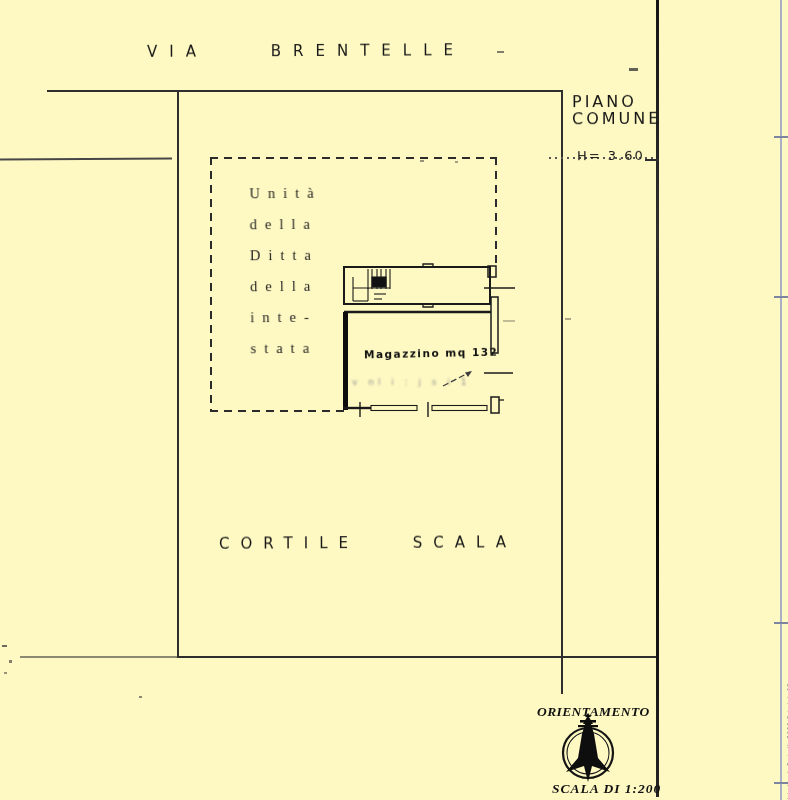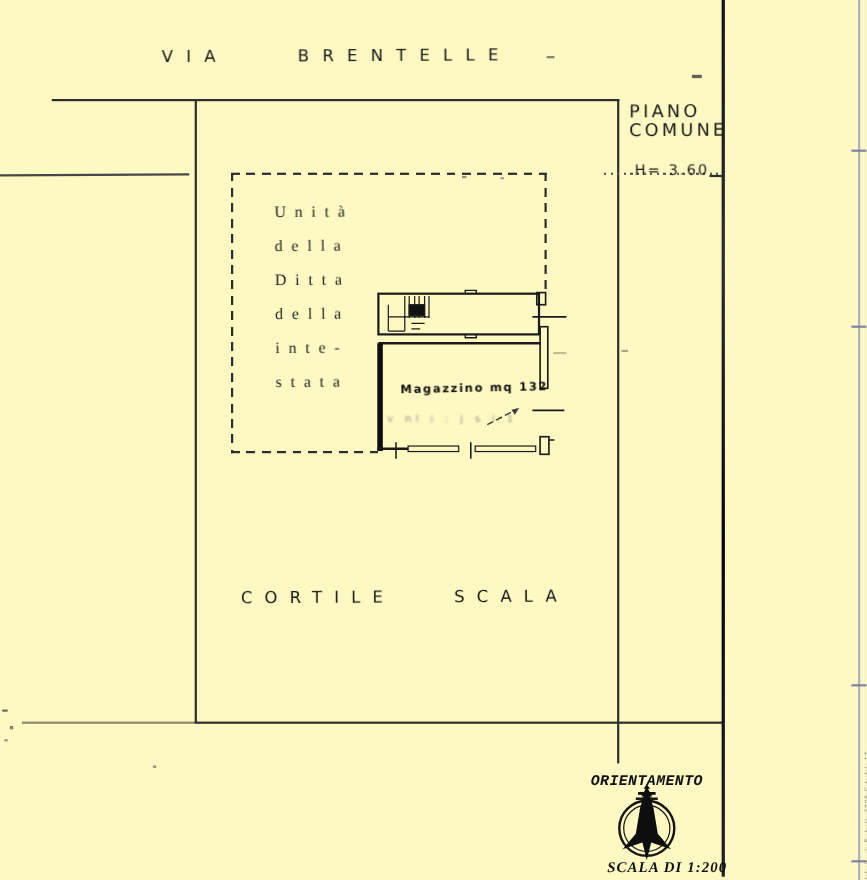--- a/index.html
+++ b/index.html
@@ -23,21 +23,21 @@
          background:repeating-linear-gradient(90deg,#2b2b2b 0 8px,transparent 8px 14px);}
   .dashV{position:absolute;width:2px;
          background:repeating-linear-gradient(180deg,#2b2b2b 0 8px,transparent 8px 14px);}
   .dotH{position:absolute;height:1.6px;
         background:repeating-linear-gradient(90deg,#555 0 2px,transparent 2px 6px);}
   .roomnote{position:absolute;left:364px;top:347px;font-size:10.5px;font-weight:bold;
             letter-spacing:1.5px;color:#101010;filter:blur(.7px);transform:rotate(-1.2deg);
             white-space:nowrap;}
   .faintnote{position:absolute;left:352px;top:377px;font-size:9px;color:#8d8d8d;
              letter-spacing:4px;filter:blur(.8px);white-space:nowrap;}
-  .orient-title{position:absolute;left:537px;top:704px;font-family:Liberation Mono, monospace;
+  .orient-title{position:absolute;left:537px;top:704px;font-family:Liberation Serif, serif;
                 font-style:italic;font-weight:bold;font-size:13.5px;letter-spacing:.4px;
                 color:#111;white-space:nowrap;}
   .scale-note{position:absolute;left:552px;top:781px;font-family:"Liberation Serif",serif;
               font-style:italic;font-weight:bold;font-size:13.5px;letter-spacing:1px;
               color:#111;white-space:nowrap;}
   .microtext{position:absolute;left:786px;top:799px;transform:rotate(-90deg);
              transform-origin:0 0;width:300px;font-size:5px;color:#565b70;
              letter-spacing:1px;white-space:nowrap;filter:blur(.3px);}
   .edge-tick{position:absolute;left:774px;width:14px;height:1.5px;background:#7d84a0;}
 </style>

